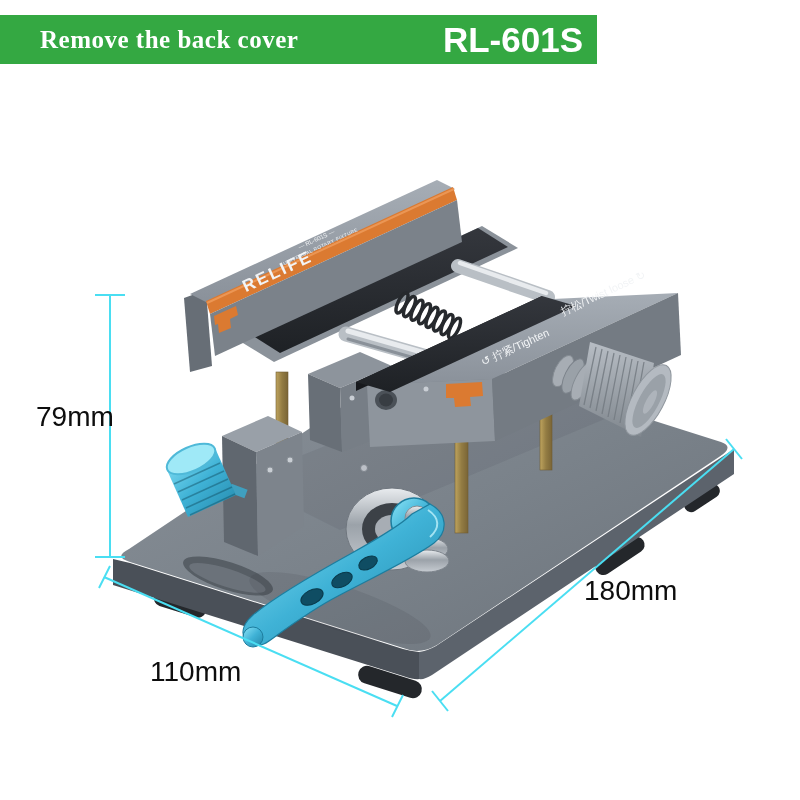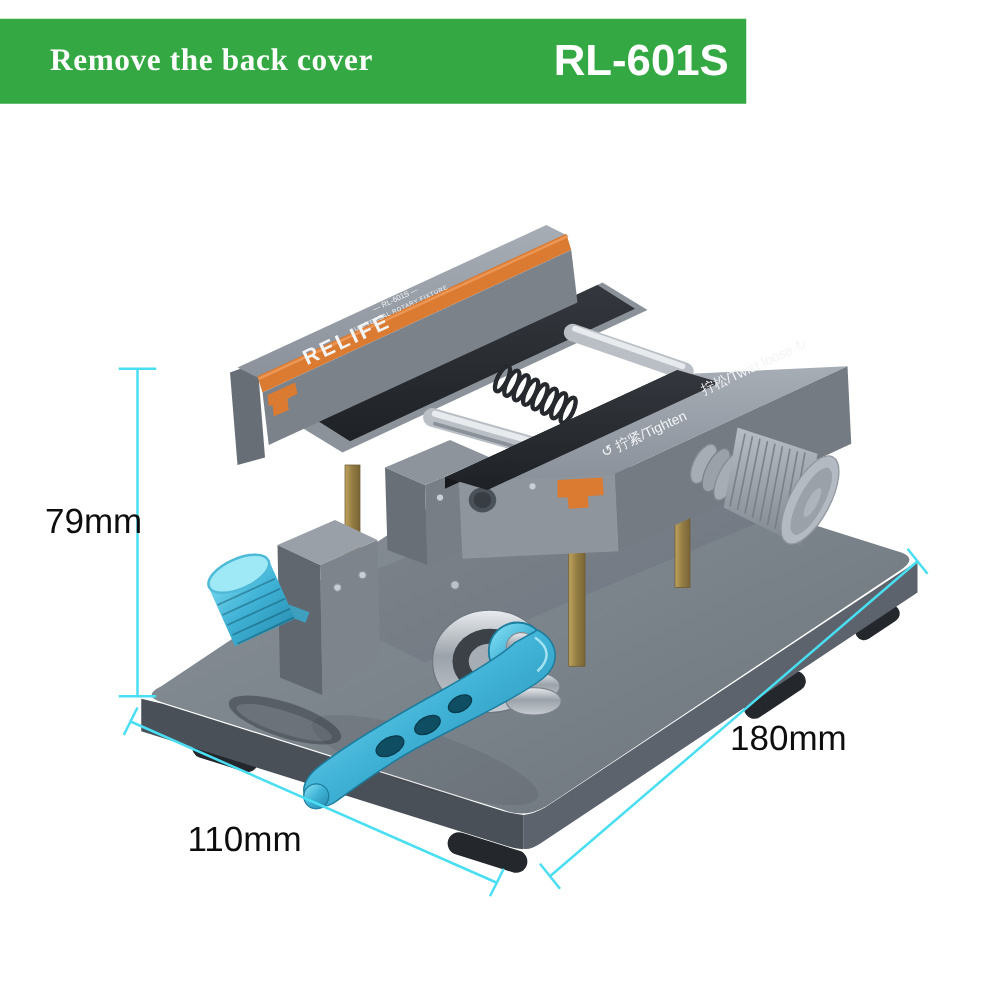--- a/index.html
+++ b/index.html
@@ -1,18 +1,18 @@
 <!DOCTYPE html>
 <html><head>
 <meta charset="utf-8">
 <style>
   html,body{margin:0;padding:0;background:#ffffff;}
   .stage{position:relative;width:800px;height:800px;background:#ffffff;overflow:hidden;
          font-family:"Liberation Sans",sans-serif;}
-  .banner{position:absolute;left:0;top:15px;width:597px;height:68px;background:#34a842;
+  .banner{position:absolute;left:0;top:15px;width:597px;height:49px;background:#34a842;
           color:#ffffff;display:flex;justify-content:space-between;align-items:center;
           padding:0 14px 0 40px;box-sizing:border-box;}
   .banner-title{font-family:"Liberation Serif",serif;font-weight:bold;font-size:25px;
                 line-height:1.1;letter-spacing:.5px;}
   .banner-model{font-family:"Liberation Sans",sans-serif;font-weight:bold;font-size:35px;margin-left:16px;}
   svg{position:absolute;left:0;top:0;}
   .dim-label{font-size:28px;fill:#0d0d0d;font-family:"Liberation Sans",sans-serif;}
   .bar-text{fill:#f2f4f6;font-family:"Liberation Sans",sans-serif;}
 </style>
 </head>

